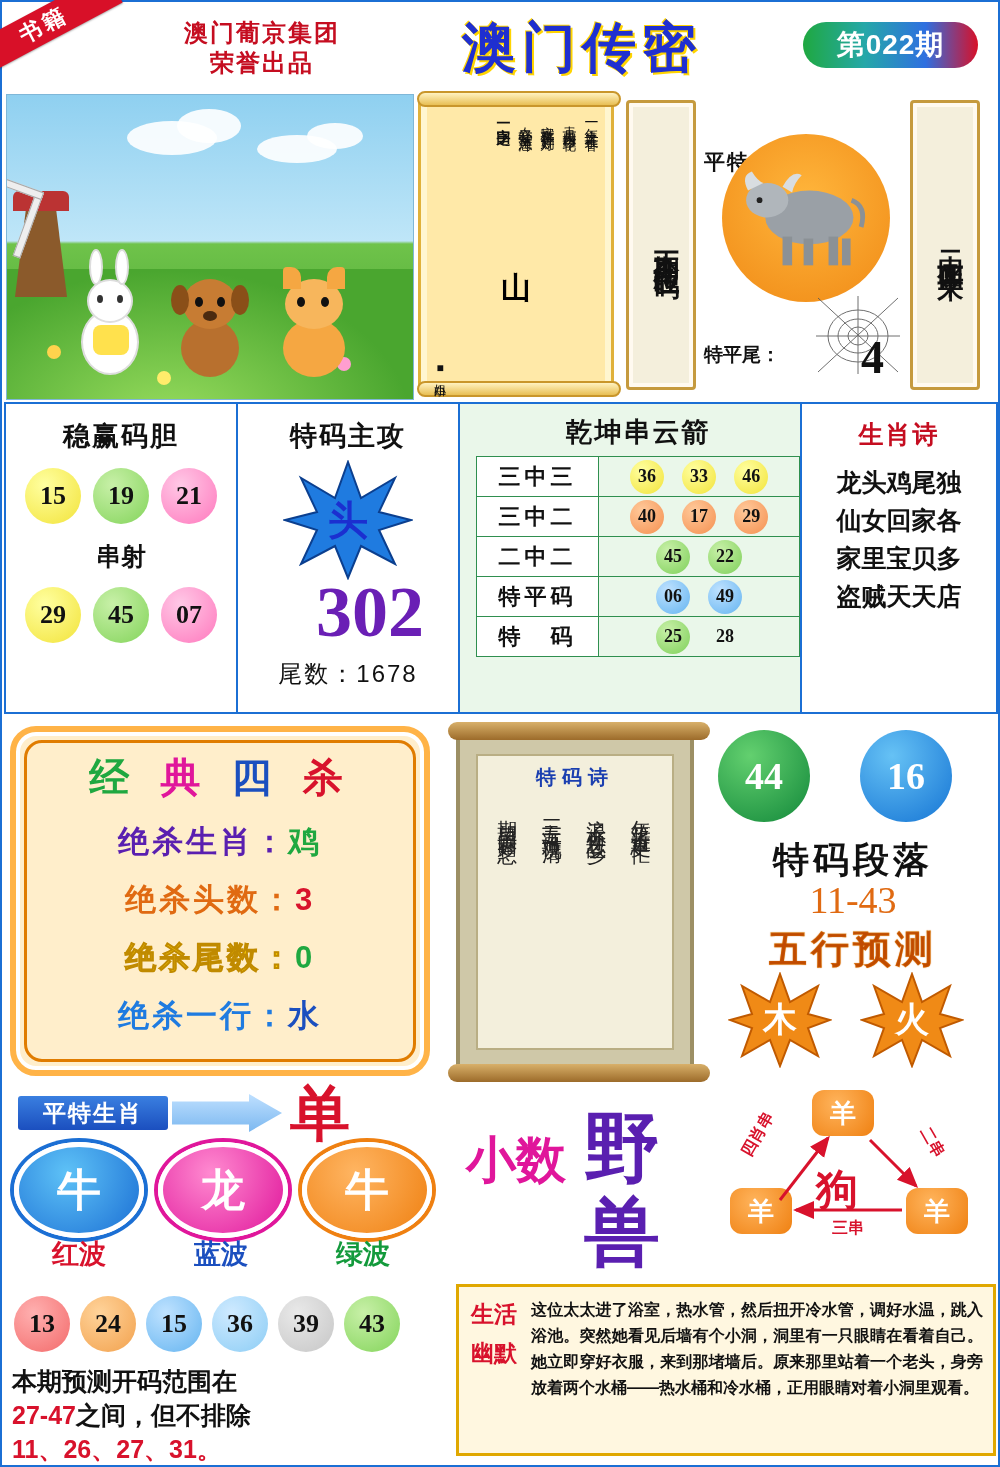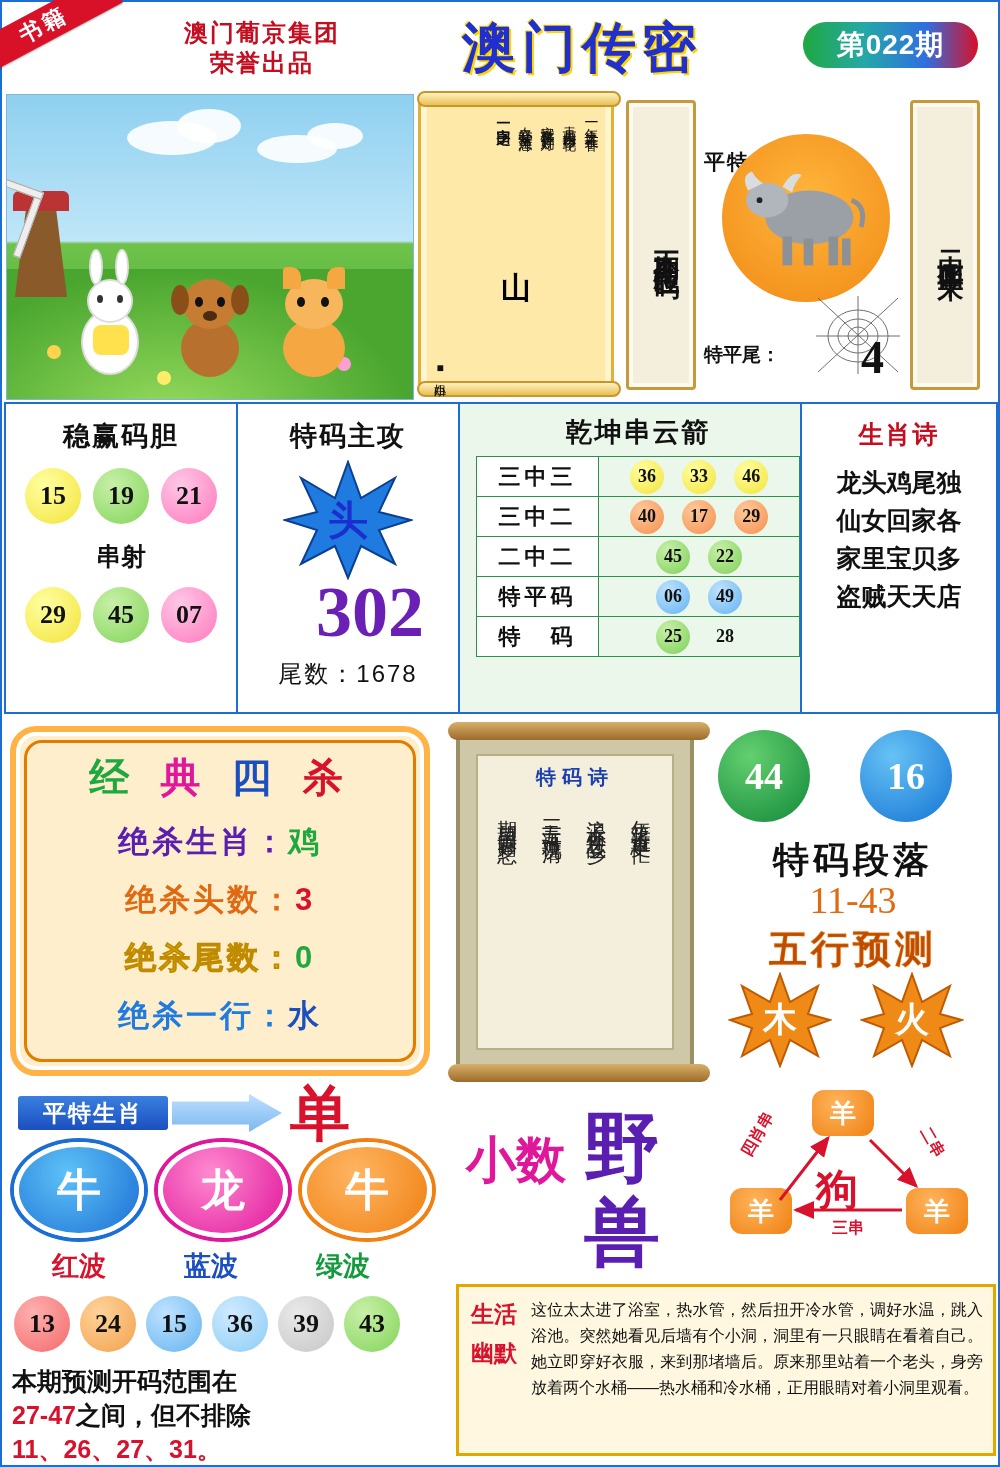--- a/index.html
+++ b/index.html
@@ -187,21 +187,21 @@
     background:linear-gradient(#bfe0ff,#7cb8f0);
     clip-path:polygon(0 20%,70% 20%,70% 0,100% 50%,70% 100%,70% 80%,0 80%);}
   .dan { position:absolute; left:286px; top:358px; font-size:60px; font-weight:bold; color:#d8122c;}
   .ov-row { position:absolute; left:10px; top:426px; width:420px; height:110px; display:flex; gap:14px;}
   .ov { width:130px; height:96px; border-radius:50%; display:flex; align-items:center;
     justify-content:center; font-size:44px; font-weight:bold; color:#fff;
     border:5px solid #fff; position:relative;}
   .ov1 { background:radial-gradient(circle at 40% 30%,#5ec2f7,#1b6fd4); box-shadow:0 0 0 4px #1b6fd4;}
   .ov2 { background:radial-gradient(circle at 40% 30%,#ff8ad0,#e0169b); box-shadow:0 0 0 4px #e0169b;}
   .ov3 { background:radial-gradient(circle at 40% 30%,#ffb562,#ef8011); box-shadow:0 0 0 4px #ef8011;}
-  .wave-row { position:absolute; left:10px; top:532px; width:420px; display:flex; gap:2px;font-family:Liberation Serif, serif;}
+  .wave-row { position:absolute; left:10px; top:520px; width:420px; display:flex; gap:12px;font-family:Liberation Serif, serif;}
   .wave { width:130px; text-align:center; font-size:27px; font-weight:bold;}
   .w-red{color:#d8122c;} .w-blue{color:#1b4fbf;} .w-green{color:#139a3c;}
   .num-row { position:absolute; left:10px; top:580px; width:430px; display:flex; gap:10px;}
   .nball { width:56px; height:56px; border-radius:50%; display:flex; align-items:center;
     justify-content:center; font-size:26px; font-weight:bold; color:#111;
     font-family:"Liberation Serif", serif;}
   .n-red{background:radial-gradient(circle at 35% 30%,#ffb0b0,#f36a6a);}
   .n-orange{background:radial-gradient(circle at 35% 30%,#ffd39a,#f2a14d);}
   .n-blue{background:radial-gradient(circle at 35% 30%,#bfe2ff,#64b4f0);}
   .n-cyan{background:radial-gradient(circle at 35% 30%,#cfeaff,#8ccdf5);}
@@ -223,21 +223,21 @@
     display:flex; align-items:center; justify-content:center; color:#fff; font-size:26px;
     font-weight:bold;}
   .dogword { position:absolute; left:96px; top:72px; font-size:42px; font-weight:bold; color:#d8122c;}
   .chain-lbl { position:absolute; font-size:16px; color:#d8122c; font-weight:bold;}
 
   .humor { position:absolute; left:452px; top:568px; width:540px; height:172px;
     background:#fff7e0; border:3px solid #e0a800;padding-left:44px;}
   .humor-title { position:absolute; left:6px; top:8px; width:58px; font-size:23px;
     font-weight:bold; color:#d8122c; line-height:39px; text-align:center;}
   .humor-body { position:absolute; left:72px; right:10px; top:10px; bottom:8px;
-    font-size:16px; line-height:26px; color:#111; text-align:justify;}
+    font-size:16px; line-height:26px; color:#111; text-align:justify;font-weight:bold;}
 </style>
 </head>
 <body>
 
 <div class="page">
 
   <div class="header">
     <div class="corner-ribbon">书籍</div>
     <div class="brand-left">
       <div>澳门葡京集团</div>

